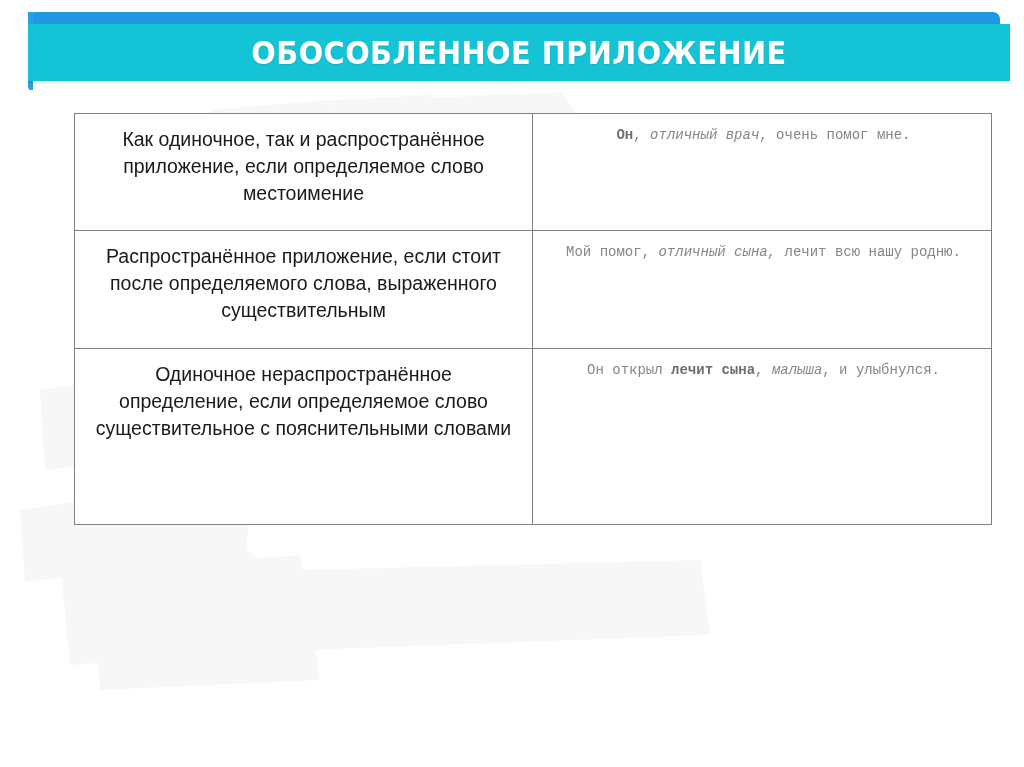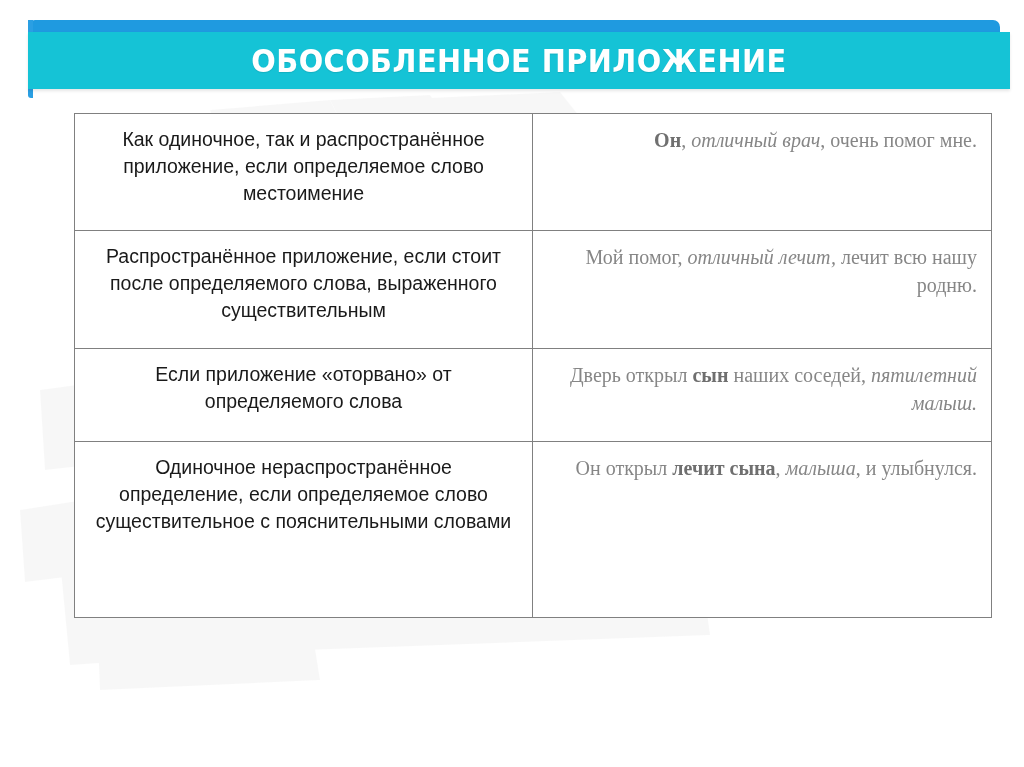--- a/index.html
+++ b/index.html
@@ -35,21 +35,21 @@
     height: 600px;
     opacity: 0.5;
     pointer-events: none;
     z-index: 0;
   }
 
   
   .banner {
     position: absolute;
     left: 28px;
-    top: 20px;
+    top: 12px;
     width: 976px;
     height: 70px;
     z-index: 2;
   }
   .banner-blue {
     position: absolute;
     left: 0;
     top: 0;
     width: 972px;
     height: 14px;
@@ -122,24 +122,24 @@
   .rule-cell {
     padding: 12px 16px 14px 16px;
     text-align: center;
     color: #1a1a1a;
     font-family: "Liberation Sans", "DejaVu Sans", sans-serif;
     font-size: 19.5px;
     line-height: 1.38;
   }
   .example-cell {
     padding: 12px 14px 14px 17px;
-    text-align: right;
+    text-align: center;
     color: #868686;
-    font-family: Liberation Serif, serif;
-    font-size: 20px;
+    font-family: Liberation Mono, monospace;
+    font-size: 14px;
     line-height: 1.42;
   }
   .example-cell .b {
     font-weight: bold;
     color: #6f6f6f;
   }
   .example-cell .i {
     font-style: italic;
   }
 
@@ -190,29 +190,21 @@
         </td>
         <td>
           <div class="example-cell"><span class="b">Он</span><span>, </span><span class="i">отличный врач</span><span>, очень помог мне.</span></div>
         </td>
       </tr>
       <tr class="h-r2">
         <td>
           <div class="rule-cell">Распространённое приложение, если стоит после определяемого слова, выраженного существительным</div>
         </td>
         <td>
-          <div class="example-cell"><span>Мой помог, </span><span class="i">отличный лечит,</span><span> лечит  всю нашу родню.</span></div>
-        </td>
-      </tr>
-      <tr class="h-r3">
-        <td>
-          <div class="rule-cell">Если приложение «оторвано» от определяемого слова</div>
-        </td>
-        <td>
-          <div class="example-cell"><span>Дверь открыл </span><span class="b">сын</span><span> наших соседей, </span><span class="i">пятилетний  малыш.</span></div>
+          <div class="example-cell"><span>Мой помог, </span><span class="i">отличный сына,</span><span> лечит  всю нашу родню.</span></div>
         </td>
       </tr>
       <tr class="h-r4">
         <td>
           <div class="rule-cell">Одиночное нераспространённое определение, если определяемое слово существительное с пояснительными словами</div>
         </td>
         <td>
           <div class="example-cell"><span>Он открыл </span><span class="b">лечит сына</span><span>, </span><span class="i">малыша</span><span>, и улыбнулся.</span></div>
         </td>
       </tr>

